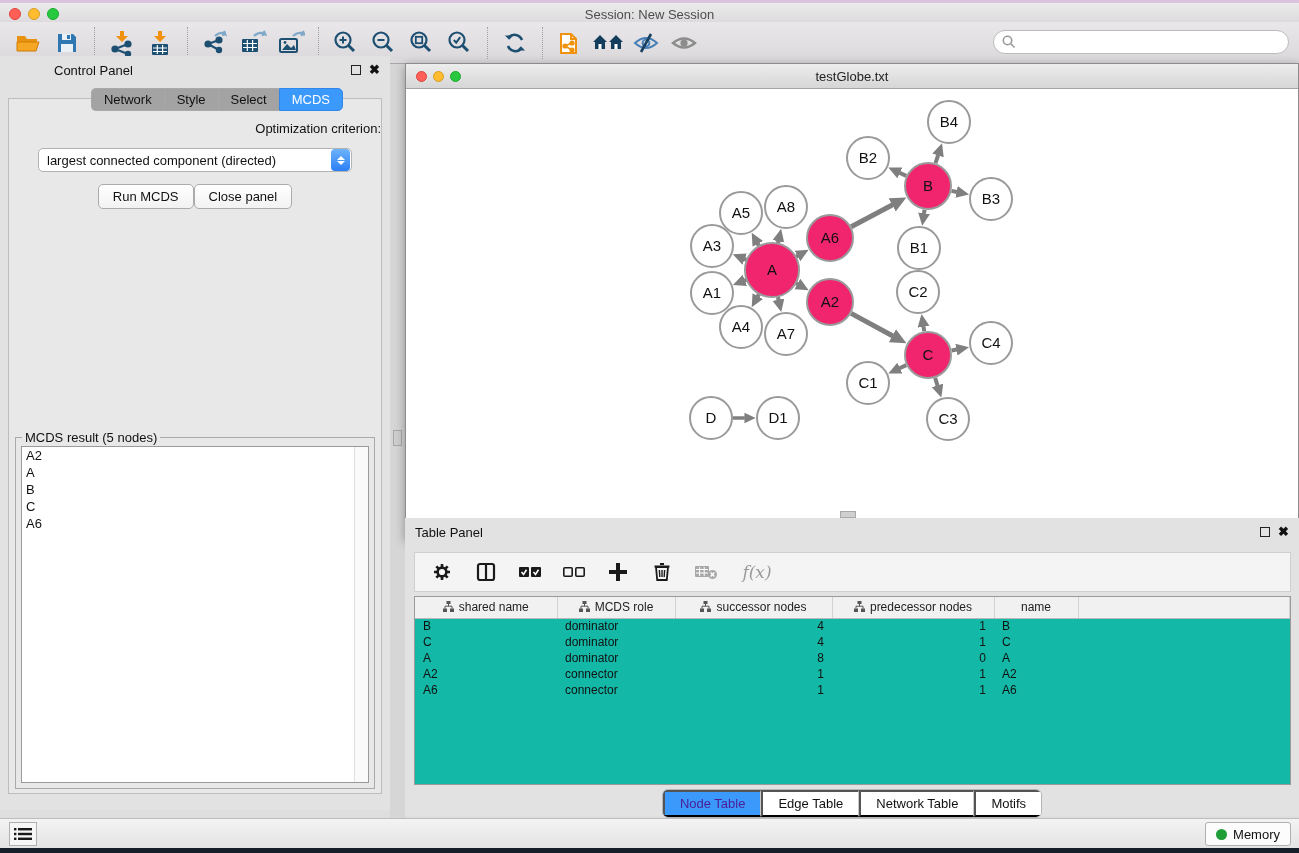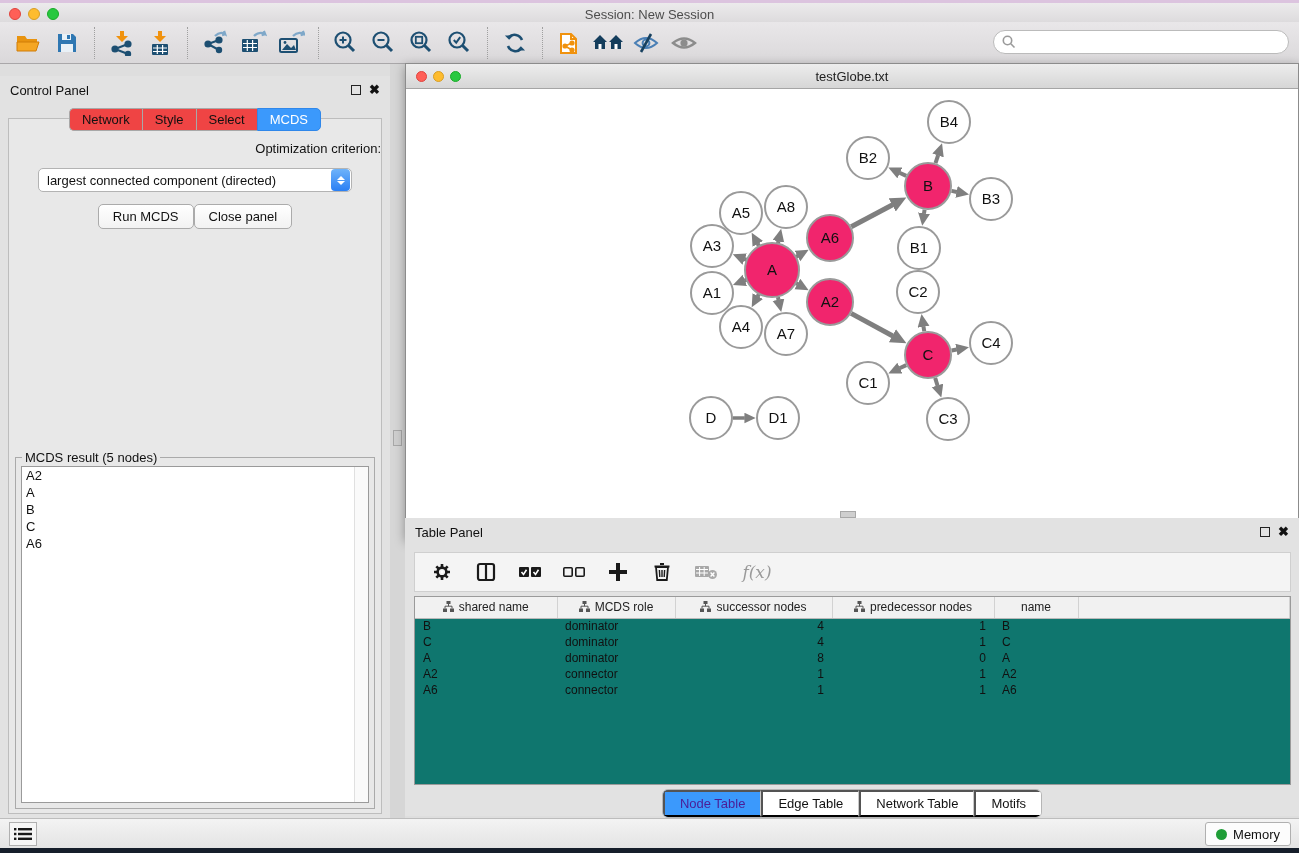--- a/index.html
+++ b/index.html
@@ -20,28 +20,28 @@
   .toolbar { position:absolute; left:0; top:22px; width:1299px; height:42px;
     background:linear-gradient(#e9e7e9,#dad8da); border-bottom:1px solid #a9a7a9;
     display:flex; align-items:center; padding:0 10px; }
   .tbtn { width:38px; height:36px; display:flex; align-items:center; justify-content:center; background:none; border:none; }
   .tsep { width:1px; height:32px; border-left:1px dotted #9f9f9f; margin:0 8px; }
   .searchbox { position:absolute; right:10px; top:8px; width:296px; height:24px;
     background:#fff; border:1px solid #bbb; border-radius:12px; display:flex; align-items:center; padding-left:8px; }
   .searchbox input { border:none; outline:none; flex:1; height:20px; font-size:13px; background:transparent; }
 
   
-  .control-panel { position:absolute; left:0; top:76px; width:390px; height:754px; background:#e2e2e2; }
+  .control-panel { position:absolute; left:0; top:56px; width:390px; height:754px; background:#e2e2e2;padding-left:44px; }
   .panel-head { height:28px; display:flex; align-items:center; padding:0 10px; }
   .panel-head .ptitle { font-size:13px; color:#111; flex:1; }
   .wctl { display:flex; gap:8px; align-items:center; }
   .float-box { width:10px; height:10px; border:1.5px solid #222; display:inline-block; }
   .close-x { font-size:13px; font-weight:bold; color:#111; line-height:10px; }
   .cp-tabs { display:flex; justify-content:center; margin-top:4px; position:relative; z-index:2; }
-  .cp-tab { font-size:13px; padding:3px 12px; background:#ef4444; border:1px solid #a8a8a8; border-right:none; color:#111; }
+  .cp-tab { font-size:13px; padding:3px 12px; background:#a3a3a3; border:1px solid #a8a8a8; border-right:none; color:#111; }
   .cp-tab:first-child { border-radius:5px 0 0 5px; }
   .cp-tab:last-child { border-right:1px solid #a8a8a8; border-radius:0 5px 5px 0; }
   .cp-tab.active { background:#3b99fc; border-color:#2f87ea; color:#fff; }
   .cp-body { position:absolute; left:8px; right:8px; top:42px; bottom:16px;
     border:1px solid #bdbdbd; background:#e8e8e8; padding-top:22px; }
   .opt-label { text-align:right; font-size:13px; color:#111; margin-bottom:12px; }
   .combo { width:314px; height:24px; margin:0 auto; background:#fff; border:1px solid #b3b3b3;
     border-radius:5px; display:flex; align-items:center; position:relative; }
   .combo .val { flex:1; font-size:13px; padding-left:8px; color:#111; white-space:nowrap; }
   .combo .stepper { width:19px; height:22px; border-radius:4px; background:linear-gradient(#6eb3fa,#2a7ff4);
@@ -72,21 +72,21 @@
   .net-canvas { position:absolute; left:0; top:25px; right:0; bottom:0; background:#fff; }
   .resize-grip { position:absolute; right:1px; bottom:1px; width:13px; height:13px;
     background:repeating-linear-gradient(135deg, transparent 0 3px, #b5b5b5 3px 4px); }
 
   
   .table-panel { position:absolute; left:405px; top:518px; width:894px; height:298px; background:#e2e2e2; }
   .tp-toolbar { position:absolute; left:9px; right:8px; top:34px; height:40px; background:#f4f4f4;
     border:1px solid #cfcfcf; display:flex; align-items:center; gap:14px; padding:0 12px; }
   .tp-btn { width:30px; height:30px; display:flex; align-items:center; justify-content:center; background:none; border:none; }
   .fx { font-family:"DejaVu Serif", serif; font-style:italic; font-size:17px; color:#9a9a9a; }
-  .data-table-wrap { position:absolute; left:9px; right:8px; top:78px; height:189px; background:#0f766e; border:1px solid #9a9a9a; overflow:hidden; }
+  .data-table-wrap { position:absolute; left:9px; right:8px; top:78px; height:189px; background:#14b8a6; border:1px solid #9a9a9a; overflow:hidden; }
   table.dt { border-collapse:collapse; table-layout:fixed; width:100%; }
   table.dt th { background:#f1f1f1; border-bottom:1px solid #b9b9b9; border-right:1px solid #d2d2d2;
     font-size:12px; font-weight:normal; color:#222; height:21px; text-align:center; white-space:nowrap; overflow:hidden; }
   table.dt th .hicon { margin-right:5px; vertical-align:-1px; }
   table.dt td { font-size:12px; color:#111; height:16px; padding:0 8px; white-space:nowrap; overflow:hidden; }
   table.dt td.num { text-align:right; }
   .bottom-tabs { position:absolute; left:0; right:0; top:271px; display:flex; justify-content:center; }
   .seg { display:flex; border:1px solid #b5b5b5; border-radius:6px; overflow:hidden; background:#fff; }
   .seg-tab { font-size:13px; padding:4px 15px; color:#111; border-right:1px solid #c9c9c9; background:#fff; }
   .seg-tab:last-child { border-right:none; }

